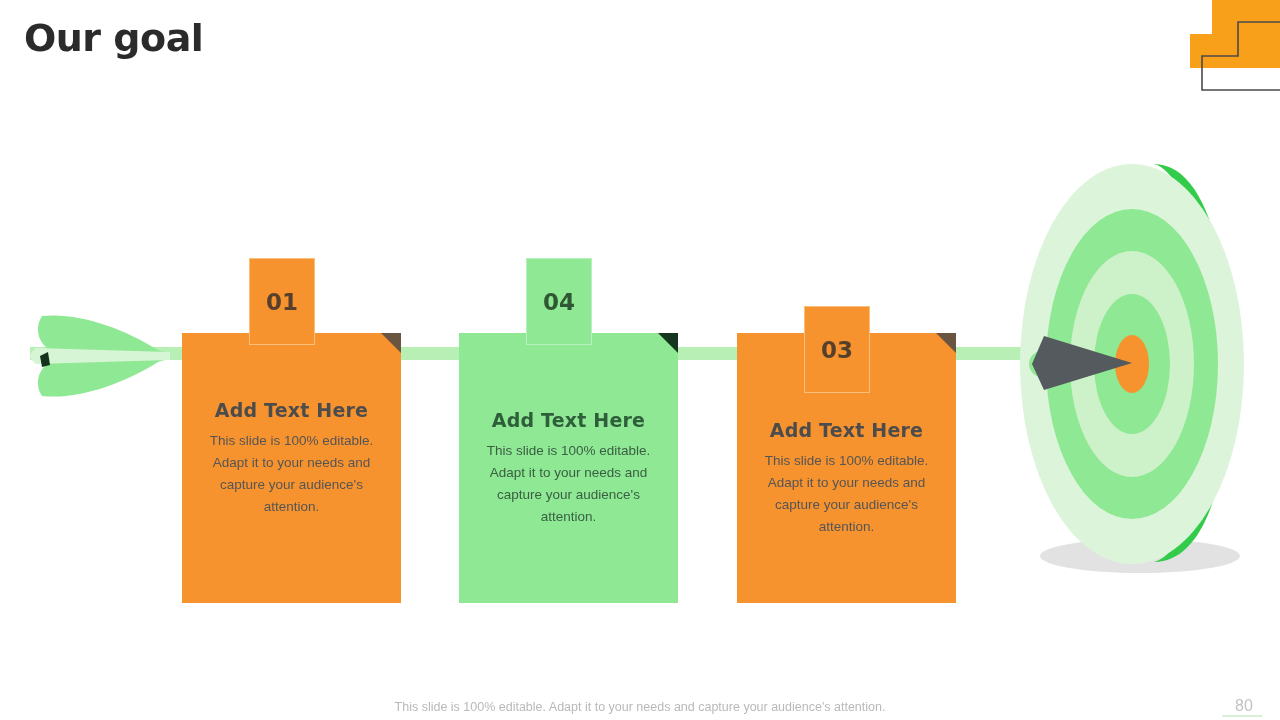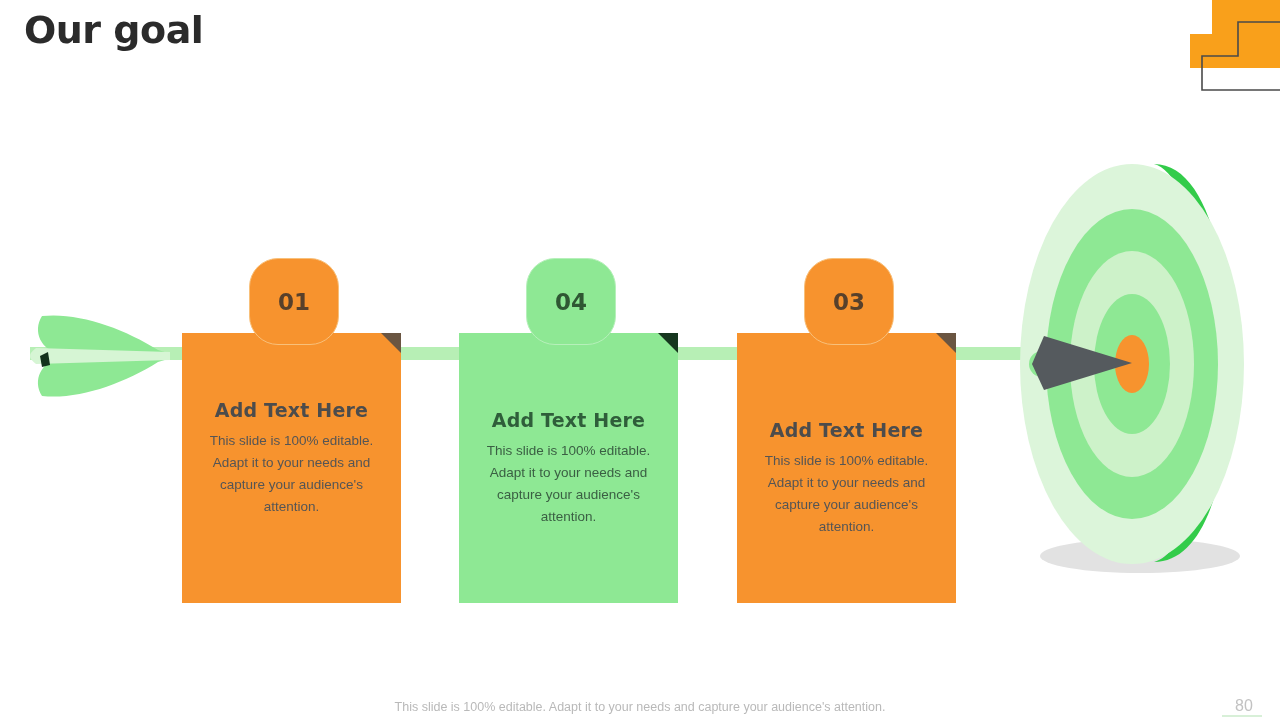--- a/index.html
+++ b/index.html
@@ -15,21 +15,21 @@
     width: 1280px;
     height: 720px;
     background: #ffffff;
     overflow: hidden;
   }
 
   
   #page-title {
     position: absolute;
     left: 24px;
-    top: 8px;
+    top: 16px;
     font-size: 38px;
     font-weight: 700;
     letter-spacing: -0.5px;
     color: #2b2b2b;
     font-family: "DejaVu Sans", sans-serif;
     white-space: nowrap;
   }
 
   
   #corner-deco {
@@ -110,30 +110,29 @@
     font-size: 13.5px;
     line-height: 1.62;
     color: #555555;
   }
   .card-text-green { color: #3a5f43; }
 
   
   .badge {
     position: absolute;
     top: 258px;
-    width: 90px;
+    width: 66px;
     height: 87px;
     box-sizing: border-box;
     display: flex;
     align-items: center;
     justify-content: center;
     font-size: 23px;
     font-weight: 700;
     font-family: "DejaVu Sans", sans-serif;
-    border-radius: 29px;
   }
   .badge-orange {
     background: #f7932e;
     border: 1px solid #f8c07a;
     color: #57402b;
   }
   .badge-green {
     background: #8ee894;
     border: 1px solid #b6f0ba;
     color: #2f5733;
@@ -221,19 +220,19 @@
   <div class="card card-orange" style="left:737px;">
     <div class="card-fold"></div>
     <div class="card-body" style="top:86px;">
       <div class="card-heading">Add Text Here</div>
       <div class="card-text">This slide is 100% editable. Adapt it to your needs and capture your audience's attention.</div>
     </div>
   </div>
 
   <div class="badge badge-orange" style="left:249px;">01</div>
   <div class="badge badge-green" style="left:526px;">04</div>
-  <div class="badge badge-orange" style="left:804px;">03</div>
+  <div class="badge badge-orange" style="left:804px;margin-top:48px;">03</div>
 
   <div id="footer-note">This slide is 100% editable. Adapt it to your needs and capture your audience's attention.</div>
   <div id="page-number">80</div>
   <div id="page-number-rule"></div>
 
 </div>
 
 </body></html>

